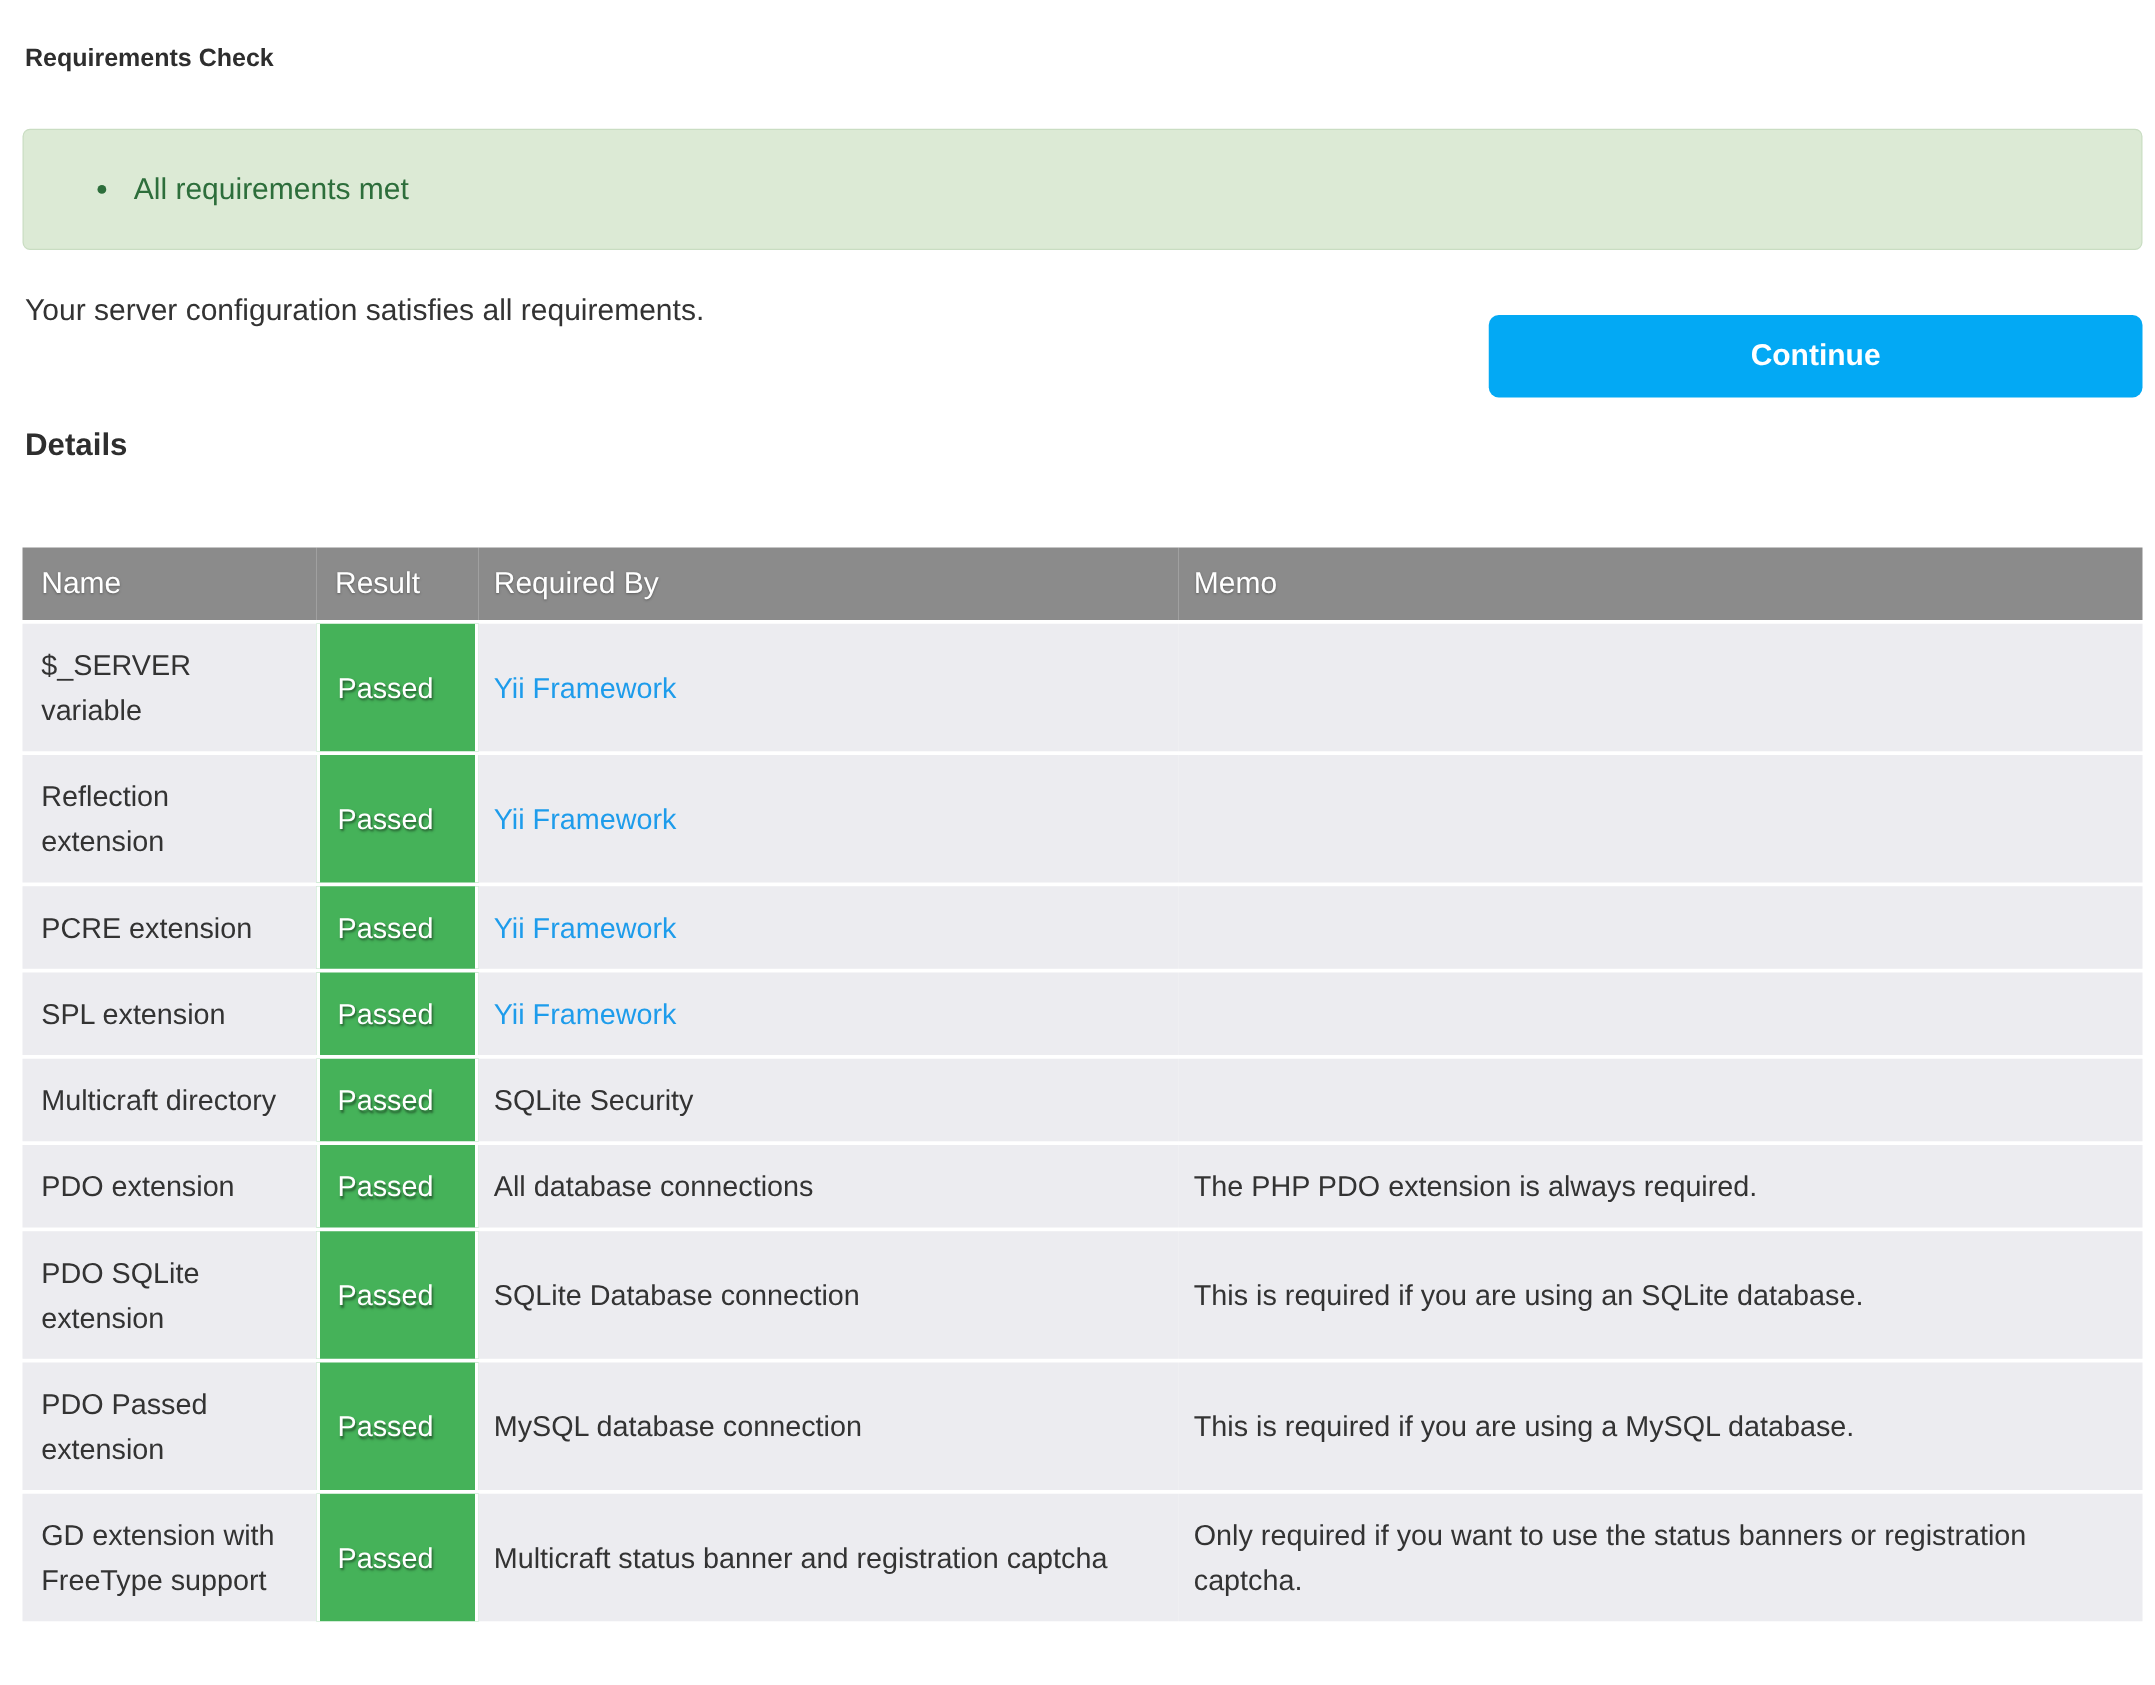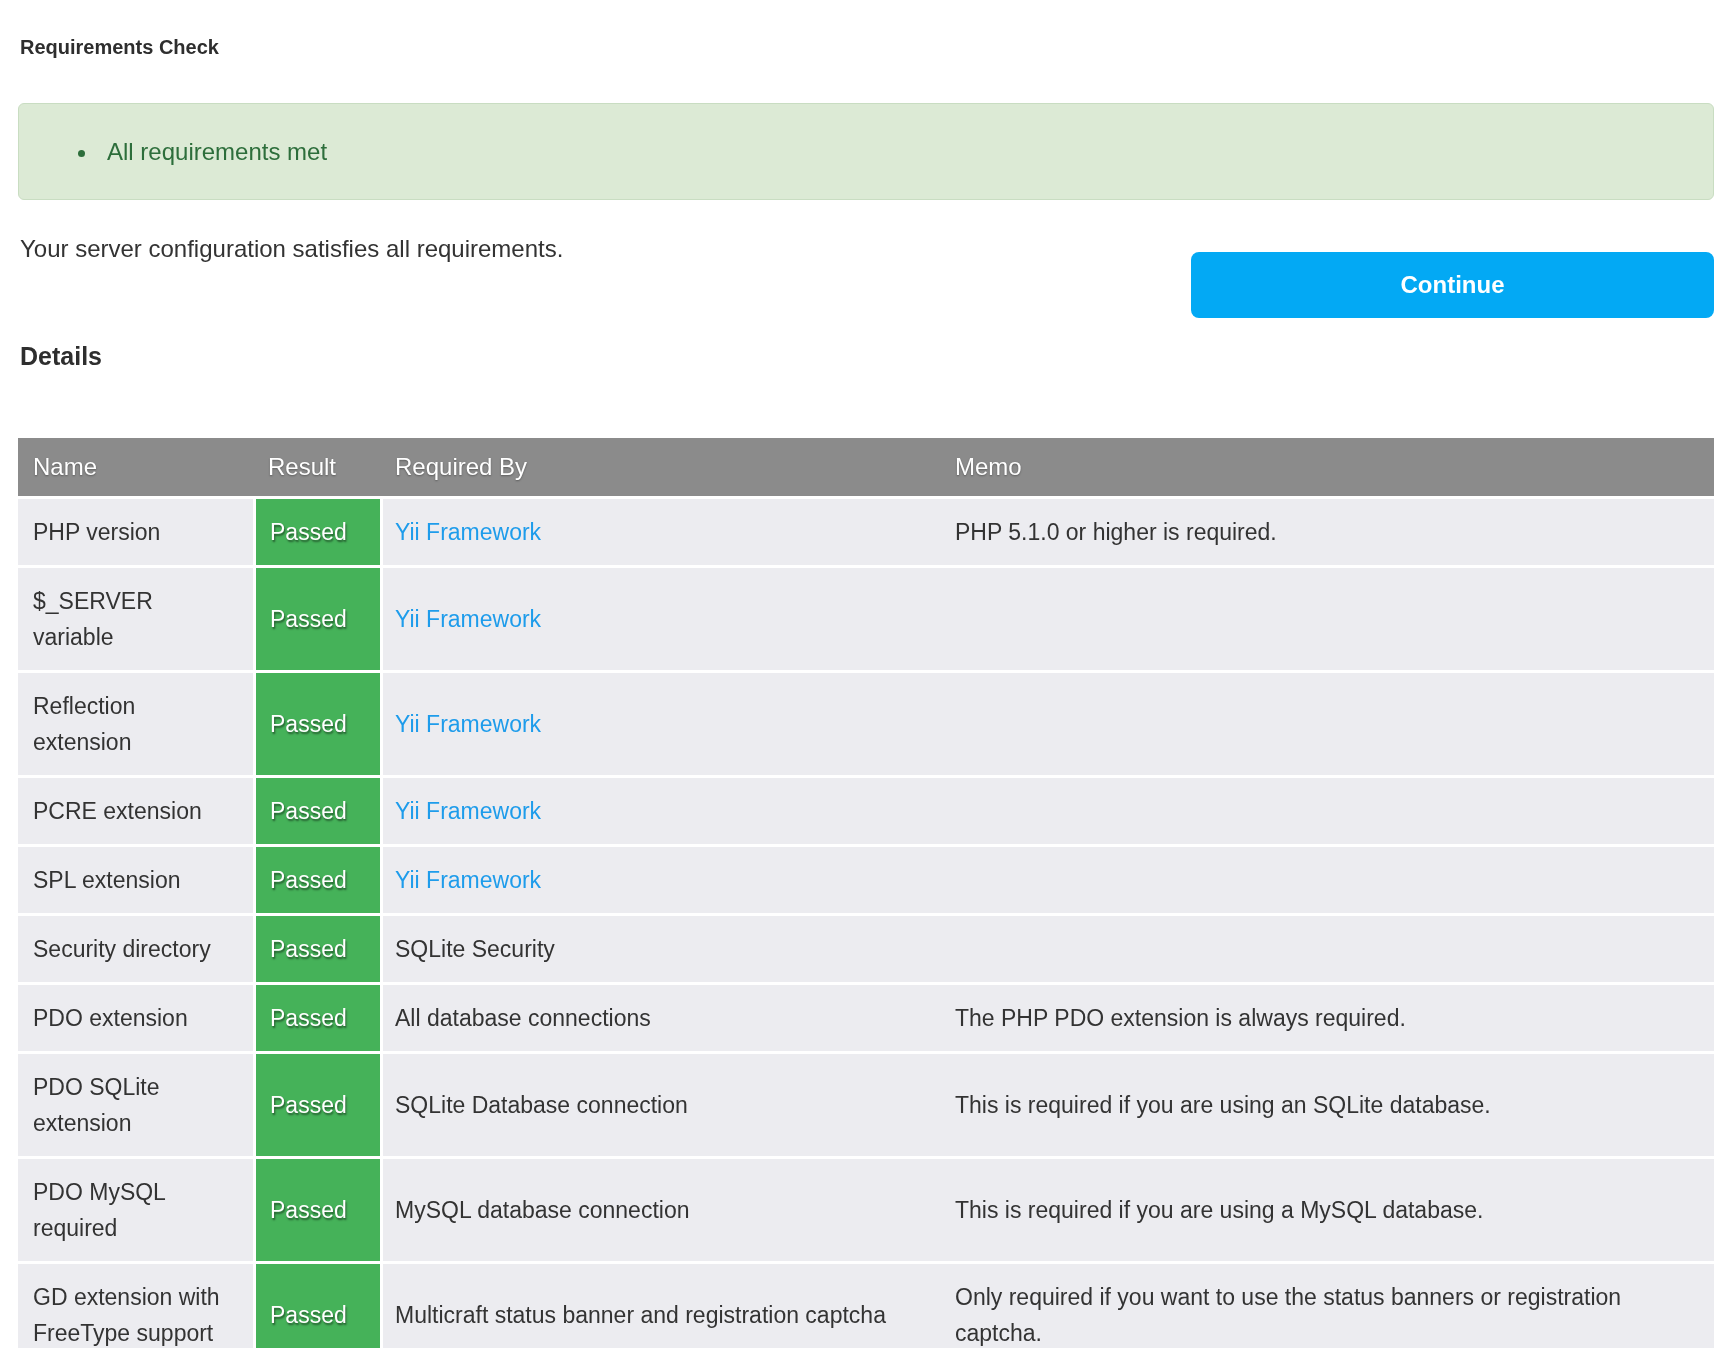--- a/index.html
+++ b/index.html
@@ -128,26 +128,20 @@
   </colgroup>
   <thead>
     <tr>
       <th class="h-name">Name</th>
       <th class="h-result">Result</th>
       <th class="h-req">Required By</th>
       <th class="h-memo">Memo</th>
     </tr>
   </thead>
   <tbody id="rows">
-  <tr>
-    <td class="name">PHP version</td>
-    <td class="result">Passed</td>
-    <td class="req"><a class="link" href="#">Yii Framework</a></td>
-    <td class="memo">PHP 5.1.0 or higher is required.</td>
-  </tr>
 
   <tr>
     <td class="name">$_SERVER variable</td>
     <td class="result">Passed</td>
     <td class="req"><a class="link" href="#">Yii Framework</a></td>
     <td class="memo"></td>
   </tr>
 
   <tr>
     <td class="name">Reflection extension</td>
@@ -164,42 +158,42 @@
   </tr>
 
   <tr>
     <td class="name">SPL extension</td>
     <td class="result">Passed</td>
     <td class="req"><a class="link" href="#">Yii Framework</a></td>
     <td class="memo"></td>
   </tr>
 
   <tr>
-    <td class="name">Security directory</td>
+    <td class="name">Multicraft directory</td>
     <td class="result">Passed</td>
     <td class="req">SQLite Security</td>
     <td class="memo"></td>
   </tr>
 
   <tr>
     <td class="name">PDO extension</td>
     <td class="result">Passed</td>
     <td class="req">All database connections</td>
     <td class="memo">The PHP PDO extension is always required.</td>
   </tr>
 
   <tr>
     <td class="name">PDO SQLite extension</td>
     <td class="result">Passed</td>
     <td class="req">SQLite Database connection</td>
     <td class="memo">This is required if you are using an SQLite database.</td>
   </tr>
 
   <tr>
-    <td class="name">PDO MySQL required</td>
+    <td class="name">PDO Passed extension</td>
     <td class="result">Passed</td>
     <td class="req">MySQL database connection</td>
     <td class="memo">This is required if you are using a MySQL database.</td>
   </tr>
 
   <tr>
     <td class="name">GD extension with FreeType support</td>
     <td class="result">Passed</td>
     <td class="req">Multicraft status banner and registration captcha</td>
     <td class="memo">Only required if you want to use the status banners or registration captcha.</td>

